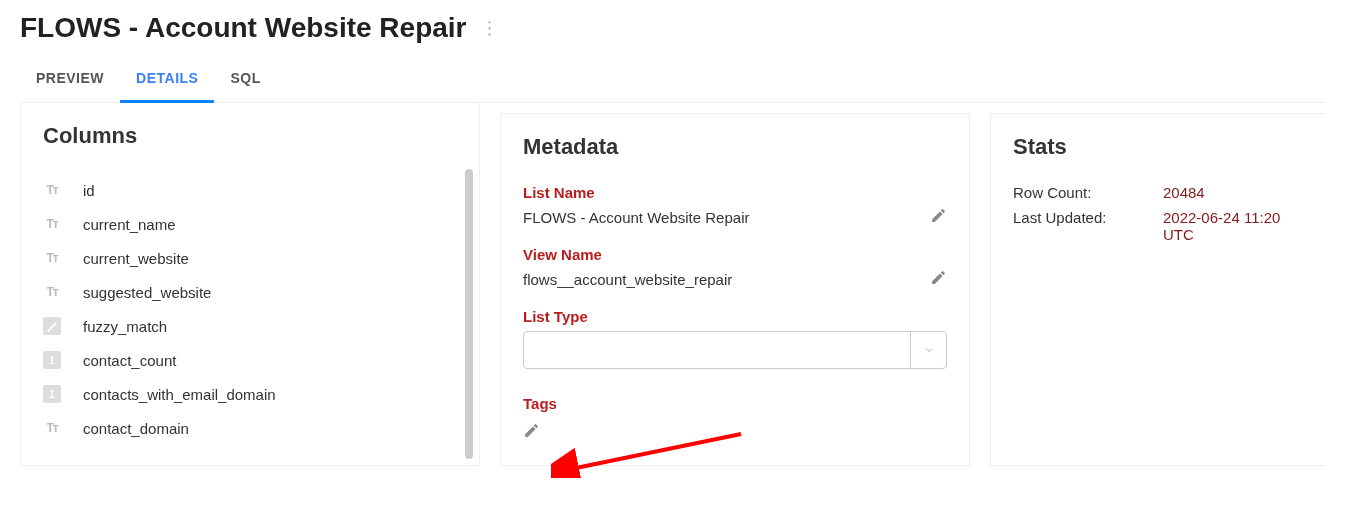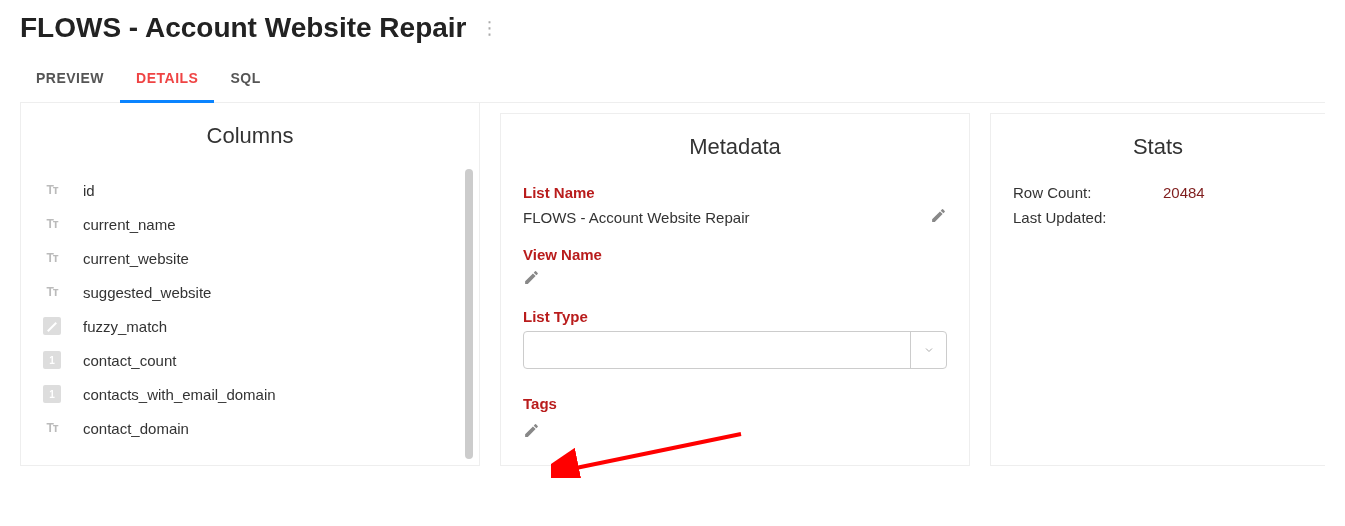--- a/index.html
+++ b/index.html
@@ -44,21 +44,21 @@
       font-size: 14px;
       font-weight: 600;
       color: #555;
       letter-spacing: 0.5px;
       cursor: pointer;
       border-bottom: 3px solid transparent;
       margin-bottom: -1px;
       text-align: center;
     }
     .tab.active {
-      color: #ef4444;
+      color: #3b82f6;
       border-bottom-color: #0a84ff;
     }
     .panels {
       display: flex;
       gap: 20px;
       margin-top: 0;
     }
     .panel {
       border: 1px solid #eee;
       border-top: none;
@@ -75,24 +75,23 @@
       margin-top: 10px;
     }
     .panel.stats {
       flex: 1;
       border-top: 1px solid #eee;
       margin-top: 10px;
       border-right: none;
     }
     .panel-heading {
       font-size: 22px;
-      font-weight: 400;
+      font-weight: 700;
       color: #333;
       margin-bottom: 24px;
-      text-align: center;
     }
     .columns-list {
       position: relative;
     }
     .col-item {
       display: flex;
       align-items: center;
       gap: 22px;
       padding: 8px 0;
       font-size: 15px;
@@ -277,20 +276,21 @@
             <svg viewBox="0 0 24 24">
                 <path d="M3 17.25V21h3.75L17.81 9.94l-3.75-3.75L3 17.25zM20.71 7.04a1 1 0 0 0 0-1.41l-2.34-2.34a1 1 0 0 0-1.41 0l-1.83 1.83 3.75 3.75 1.83-1.83z"></path>
               </svg>
           </span>
         </div>
       </div>
 
       <div class="meta-field">
         <div class="meta-label">View Name</div>
         <div class="meta-value-row">
+          <span class="meta-value">flows__account_website_repair</span>
           <span class="edit-icon">
             <svg viewBox="0 0 24 24">
                 <path d="M3 17.25V21h3.75L17.81 9.94l-3.75-3.75L3 17.25zM20.71 7.04a1 1 0 0 0 0-1.41l-2.34-2.34a1 1 0 0 0-1.41 0l-1.83 1.83 3.75 3.75 1.83-1.83z"></path>
               </svg>
           </span>
         </div>
       </div>
 
       <div class="meta-field">
         <div class="meta-label">List Type</div>
@@ -324,16 +324,17 @@
         <line x1="190" y1="10" x2="20" y2="45" stroke="#ff0000" stroke-width="4" marker-end="url(#arrowhead)"></line>
       </svg>
     </div>
 
     <div class="panel stats">
       <h2 class="panel-heading">Stats</h2>
       <div class="stats-grid">
         <div class="stats-label">Row Count:</div>
         <div class="stats-value">20484</div>
         <div class="stats-label">Last Updated:</div>
+        <div class="stats-value">2022-06-24 11:20 UTC</div>
       </div>
     </div>
   </div>
 </div>
 
 </body></html>

